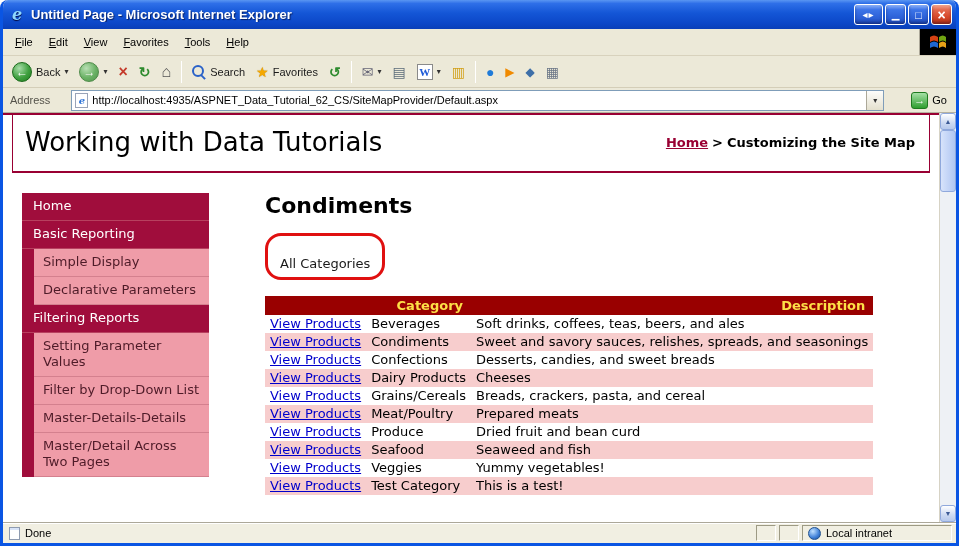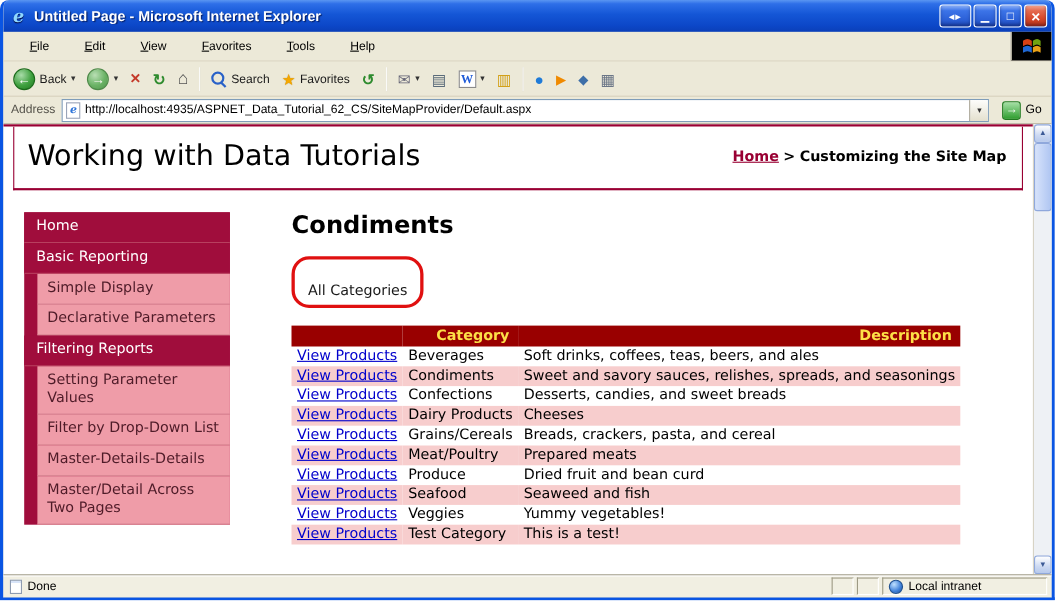--- a/index.html
+++ b/index.html
@@ -32,21 +32,21 @@
     box-shadow:inset 0 -2px 3px rgba(0,0,40,.35);
   }
   .winbtn.wide { width:29px; letter-spacing:1px; }
   .winbtn.close { background:linear-gradient(#F2A58F 0%,#E46A4F 25%,#D84A2C 60%,#B63015 100%);
     font-size:14px; font-weight:bold; }
   .winbtn.max { font-size:11px; }
 
   
   .menubar { flex:0 0 27px; display:flex; align-items:stretch; background:#ECE9D8;
     border-bottom:1px solid #D8D2BD; }
-  .menu-items { flex:1; display:flex; align-items:center; padding-left:16px;gap:16px; }
+  .menu-items { flex:1; display:flex; align-items:center; padding-left:4px; }
   .menu-item { font-size:11px; padding:4px 8px; color:#000; }
   .menu-item::first-letter { text-decoration:underline; }
   .winlogo { width:37px; background:#000; display:flex; align-items:center; justify-content:center;
     border-left:1px solid #ACA899; }
 
   
   .toolbar { flex:0 0 32px; display:flex; align-items:center; padding:0 4px; gap:1px;
     background:#ECE9D8; border-bottom:1px solid #D4CEB8; }
   .tbtn { display:flex; align-items:center; gap:4px; padding:2px 5px; font-size:11px; color:#1a1a1a; }
   .circle { width:20px; height:20px; border-radius:50%; display:flex; align-items:center; justify-content:center;
@@ -59,21 +59,21 @@
   .search-glass { width:14px; height:14px; position:relative; display:inline-block; }
   .search-glass::before { content:""; position:absolute; width:8px; height:8px;
     border:2px solid #2A62C8; border-radius:50%; left:0; top:0; }
   .search-glass::after { content:""; position:absolute; width:6px; height:2px;
     background:#2A62C8; transform:rotate(45deg); left:8px; top:11px; }
   .word-box { width:16px; height:16px; background:#fff; border:1px solid #8a8a8a;
     color:#1F5BD8; font:bold 11px "Liberation Serif", serif;
     display:flex; align-items:center; justify-content:center; }
 
   
-  .addressbar { flex:0 0 25px; display:flex; align-items:center; gap:6px; padding:0 3px 0 7px;
+  .addressbar { flex:0 0 25px; display:flex; align-items:center; gap:21px; padding:0 3px 0 7px;
     background:#ECE9D8; border-bottom:1px solid #B6B2A0; }
   .addr-label { font-size:11px; color:#54524A; }
   .addr-field { flex:1; height:21px; background:#fff; border:1px solid #7F9DB9;
     display:flex; align-items:center; gap:4px; padding-left:3px; }
   .page-ico { width:13px; height:15px; border:1px solid #9AA4B8; background:#fff; flex:0 0 auto;
     color:#2E74D8; font:bold italic 10px "DejaVu Serif", serif;
     display:flex; align-items:center; justify-content:center; }
   .addr-url { font-size:11px; color:#000; flex:1; white-space:nowrap; overflow:hidden; }
   .addr-drop { width:17px; height:19px; background:linear-gradient(#FDFDFB,#E4E0CE);
     border-left:1px solid #ACA899; display:flex; align-items:center; justify-content:center;

